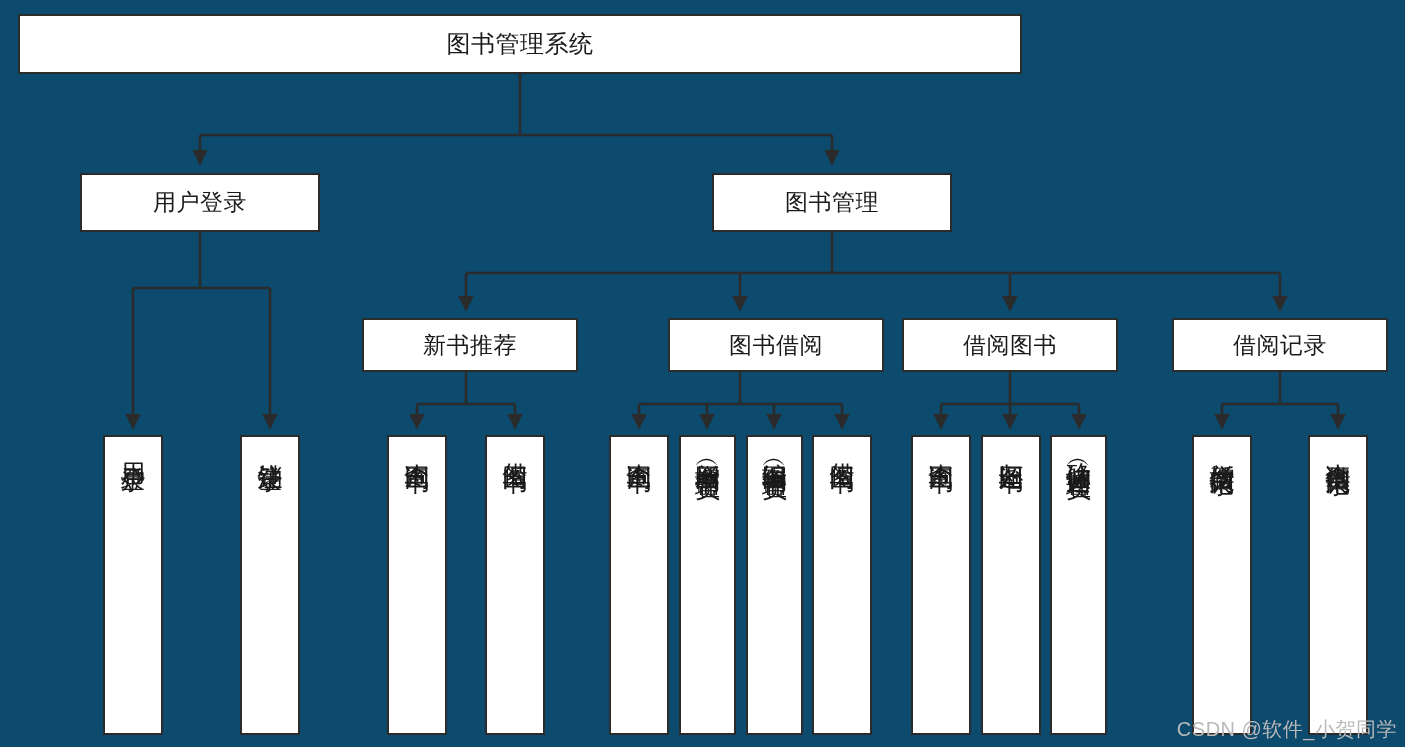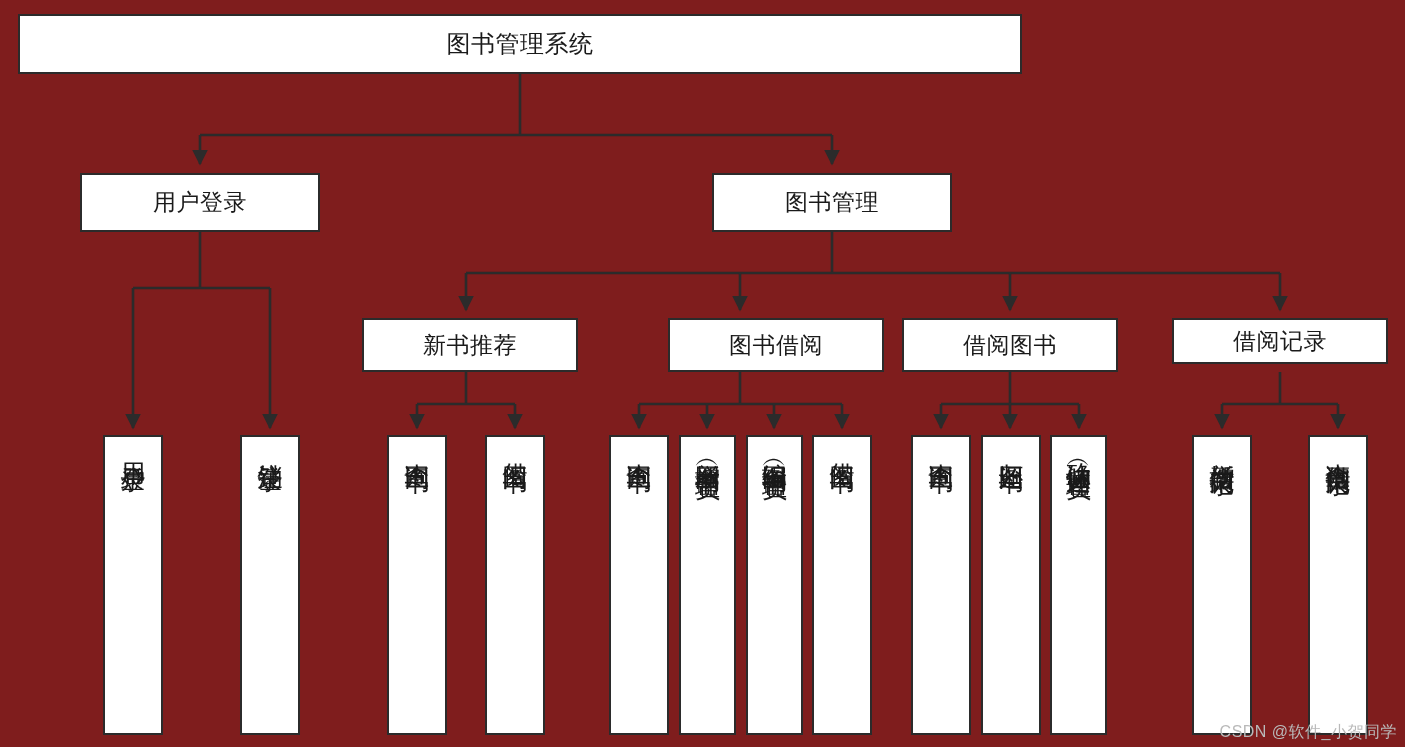--- a/index.html
+++ b/index.html
@@ -7,21 +7,21 @@
     padding: 0;
     background: #ffffff;
   }
   body {
     font-family: "Liberation Sans", "DejaVu Sans", sans-serif;
   }
   #canvas {
     position: relative;
     width: 1405px;
     height: 747px;
-    background: #7f1d1d;
+    background: #0c4a6e;
     overflow: hidden;
   }
   svg.connectors {
     position: absolute;
     left: 0;
     top: 0;
     width: 1405px;
     height: 747px;
     pointer-events: none;
   }
@@ -61,21 +61,21 @@
     font-size: 25px;
     line-height: 1.0;
     letter-spacing: 2px;
     white-space: nowrap;
     margin-top: 6px;
   }
   .watermark {
     position: absolute;
     right: 8px;
     bottom: 4px;
-    font-size: 16px;
+    font-size: 20px;
     color: #b9b9b9;
     letter-spacing: 0.5px;
     white-space: nowrap;
     text-align: right;
   }
 </style>
 </head>
 <body>
 
 <div id="canvas">
@@ -143,21 +143,21 @@
 
   <div class="node horiz" style="left:712px; top:173px; width:240px; height:59px;">
     <span class="lbl">图书管理</span>
   </div>
   <div class="node horiz" style="left:632px; top:318px; width:216px; height:54px;margin-left:36px;">
     <span class="lbl">图书借阅</span>
   </div>
   <div class="node horiz" style="left:902px; top:318px; width:216px; height:54px;">
     <span class="lbl">借阅图书</span>
   </div>
-  <div class="node horiz" style="left:1172px; top:318px; width:216px; height:46px;">
+  <div class="node horiz" style="left:1172px; top:318px; width:216px; height:54px;">
     <span class="lbl">借阅记录</span>
   </div>
 
   <div class="node vert" style="left:103px; top:435px; width:60px; height:300px;">
     <span class="lbl">用户登录</span>
   </div>
   <div class="node vert" style="left:240px; top:435px; width:60px; height:300px;">
     <span class="lbl">注销登录</span>
   </div>
 

